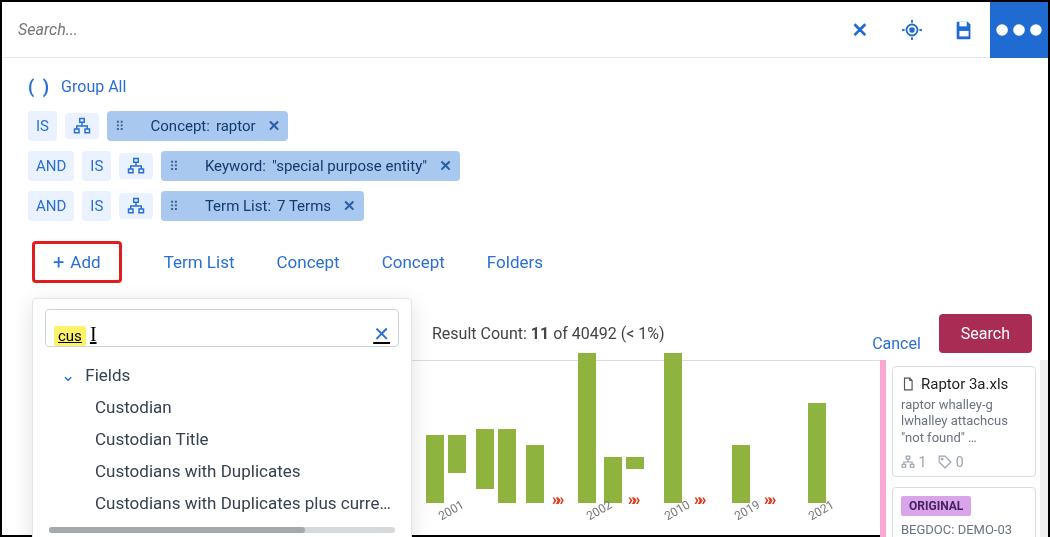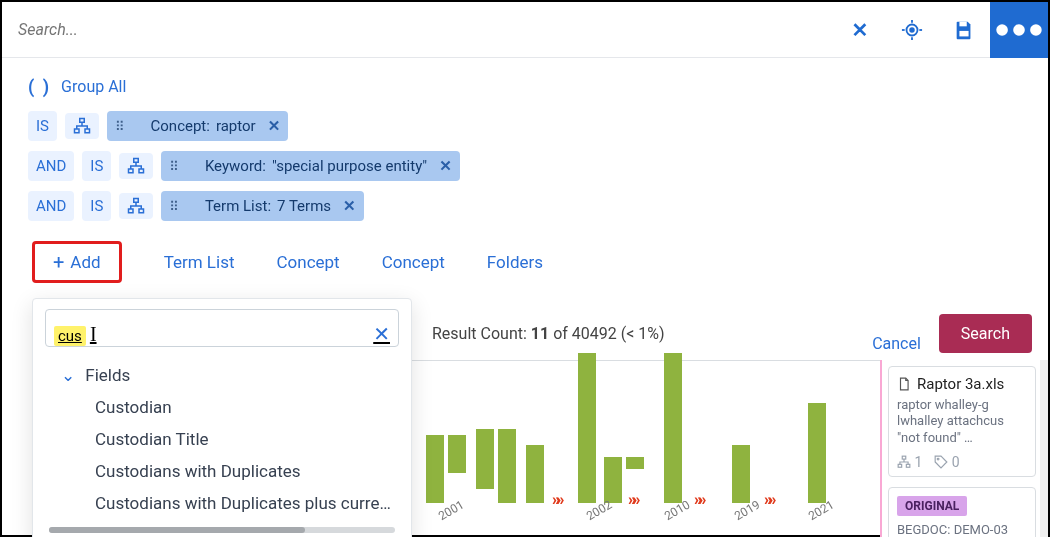--- a/index.html
+++ b/index.html
@@ -58,21 +58,21 @@
   .chart-wrap { position: absolute; left: 410px; top: 358px; width: 470px; height: 178px; border-top: 1px solid #d9dde1; }
   .chart { position: relative; height: 160px; }
   .bar { position: absolute; bottom: 18px; width: 18px; background: #8fb33f; }
   .bgroup { position: absolute; bottom: 18px; display: flex; gap: 4px; }
   .bgroup .bar { position: static; }
   .xaxis { position: absolute; bottom: 0; left: 0; right: 0; height: 18px; }
   .tick { position: absolute; bottom: -4px; font-size: 12px; color: #777; transform: rotate(-30deg); transform-origin: left top; }
   .chevs { position: absolute; bottom: 12px; color: #e03a1c; font-weight: 900; font-size: 16px; letter-spacing: -4px; }
 
   
-  .docs { position: absolute; right: 0; top: 358px; width: 168px; height: 178px; border-left: 2px solid #f9a8d4; overflow: hidden; background: #fff; }
+  .docs { position: absolute; right: 0; top: 358px; width: 168px; height: 178px; border-left: 6px solid #f9a8d4; overflow: hidden; background: #fff; }
   .scrolly { position: absolute; right: 0; top: 0; width: 8px; height: 100%; background: #efefef; }
   .card { border: 1px solid #d9dde1; border-radius: 4px; margin: 6px 12px 10px 6px; padding: 8px 8px 6px 8px; font-size: 14px; color: #333; overflow: hidden; }
   .card .title { display: flex; align-items: center; gap: 6px; color: #222; font-size: 15px; }
   .card .snip { color: #6b7280; font-size: 13px; line-height: 1.25; margin-top: 4px; }
   .badges { display: flex; gap: 12px; margin-top: 8px; color: #9aa3af; font-size: 14px; }
   .badges svg { width: 14px; height: 14px; vertical-align: -2px; }
   .orig { display: inline-block; background: #d8a4ea; color: #4a2160; font-size: 12px; font-weight: 700; padding: 3px 8px; border-radius: 2px; }
   .meta { color: #6b7280; font-size: 13px; margin-top: 6px; }
 </style>
 </head>

